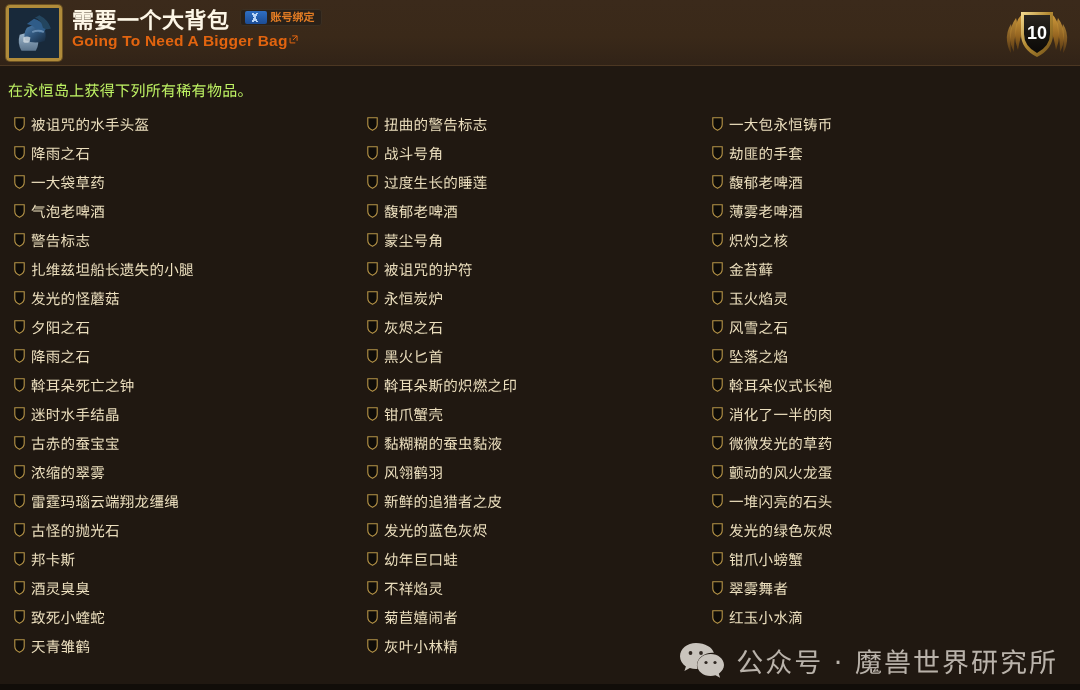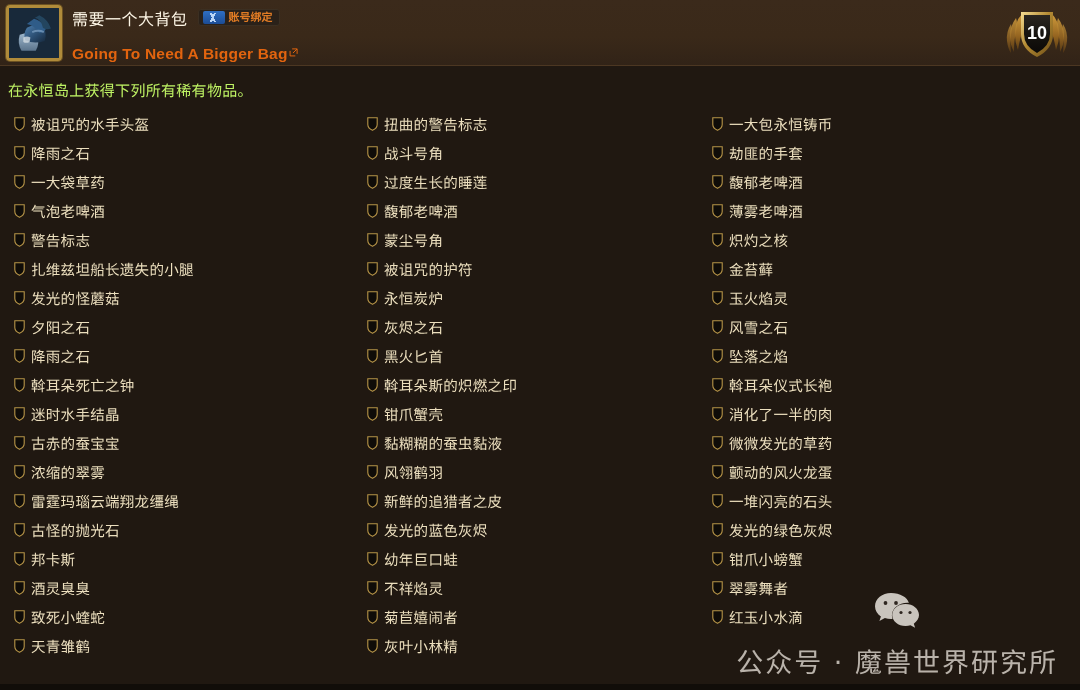--- a/index.html
+++ b/index.html
@@ -67,22 +67,22 @@
     left: 72px;
     top: 4px;
     right: 130px;
   }
   .ach-title-row {
     display: flex;
     align-items: center;
     height: 27px;
   }
   .ach-title {
-    font-size: 16px;
-    font-weight: normal;
+    font-size: 22px;
+    font-weight: bold;
     color: #fdf6e6;
     letter-spacing: .5px;
     white-space: nowrap;
   }
   .bind-badge {
     display: inline-flex;
     align-items: center;
     gap: 4px;
     margin-left: 10px;
     padding: 2px 6px 2px 4px;
@@ -114,21 +114,21 @@
     font-size: 11px;
     color: #e07b24;
     font-weight: bold;
     white-space: nowrap;
     line-height: 13px;
   }
 
   .ach-subtitle-row {
     display: flex;
     align-items: flex-start;
-    margin-top: 14px;
+    margin-top: 1px;
   }
   .ach-subtitle {
     font-size: 15.5px;
     font-weight: bold;
     color: #e2640f;
     letter-spacing: .2px;
     white-space: nowrap;
   }
   .ext-link-icon {
     margin-left: 1px;
@@ -186,24 +186,22 @@
   .criteria-label {
     display: inline-block;
   }
 
   
   .watermark {
     position: absolute;
     right: 22px;
     bottom: 10px;
     display: flex;
-    align-items: center;
     gap: 12px;
     pointer-events: none;
-    flex-direction: column;
   }
   .wechat-icon {
     width: 44px;
     height: 38px;
   }
   .watermark-text {
     font-size: 27px;
     color: #b9b2aa;
     letter-spacing: 2px;
     font-family: "DejaVu Sans", "Liberation Sans", sans-serif;

